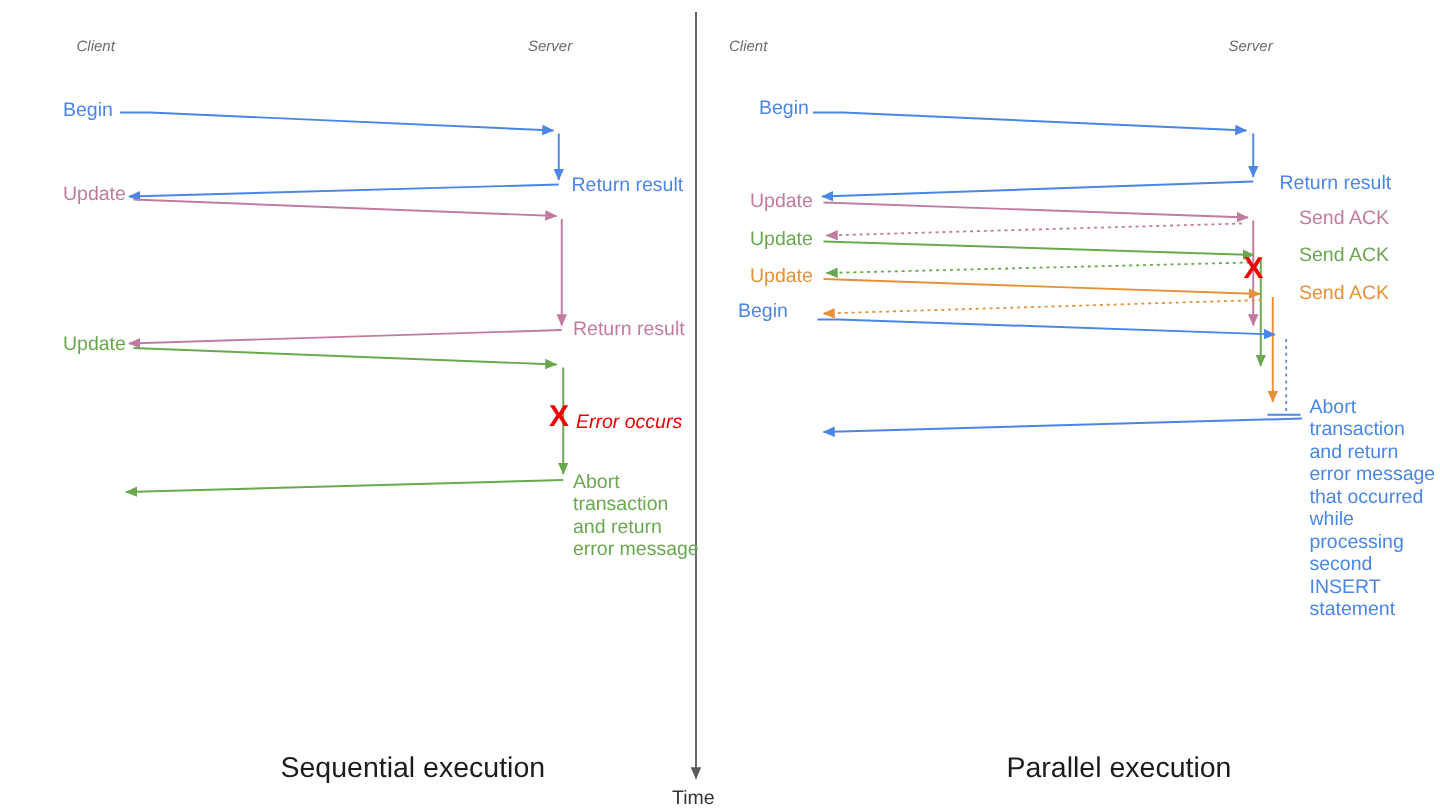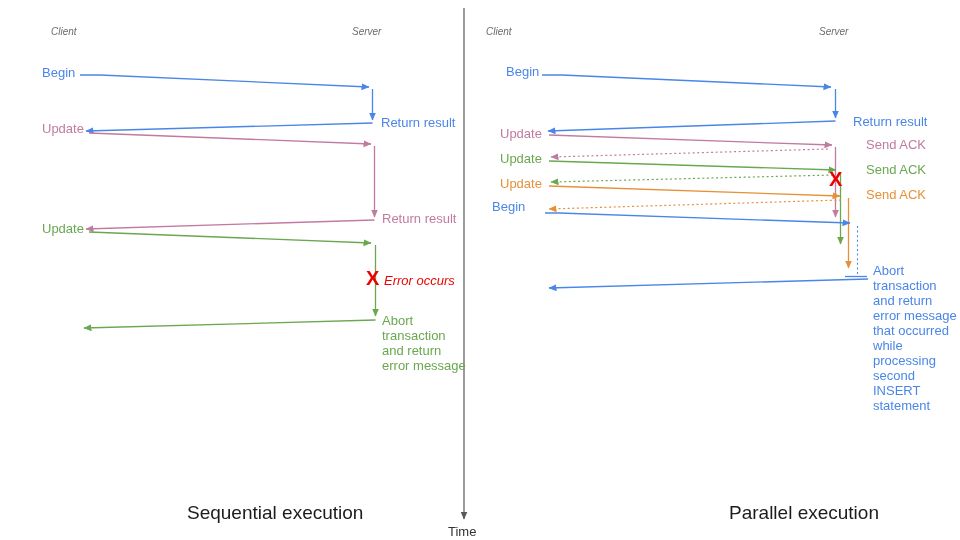--- a/index.html
+++ b/index.html
@@ -123,17 +123,17 @@
 transaction
 and return
 error message
 that occurred
 while
 processing
 second
 INSERT
 statement</div>
 
-  <div class="caption" style="left:702px;top:502px;">Parallel execution</div>
+  <div class="caption" style="left:644px;top:502px;">Parallel execution</div>
 
   <div class="time-lbl" style="left:448px;top:524px;">Time</div>
 
 </div>
 
 </body></html>

